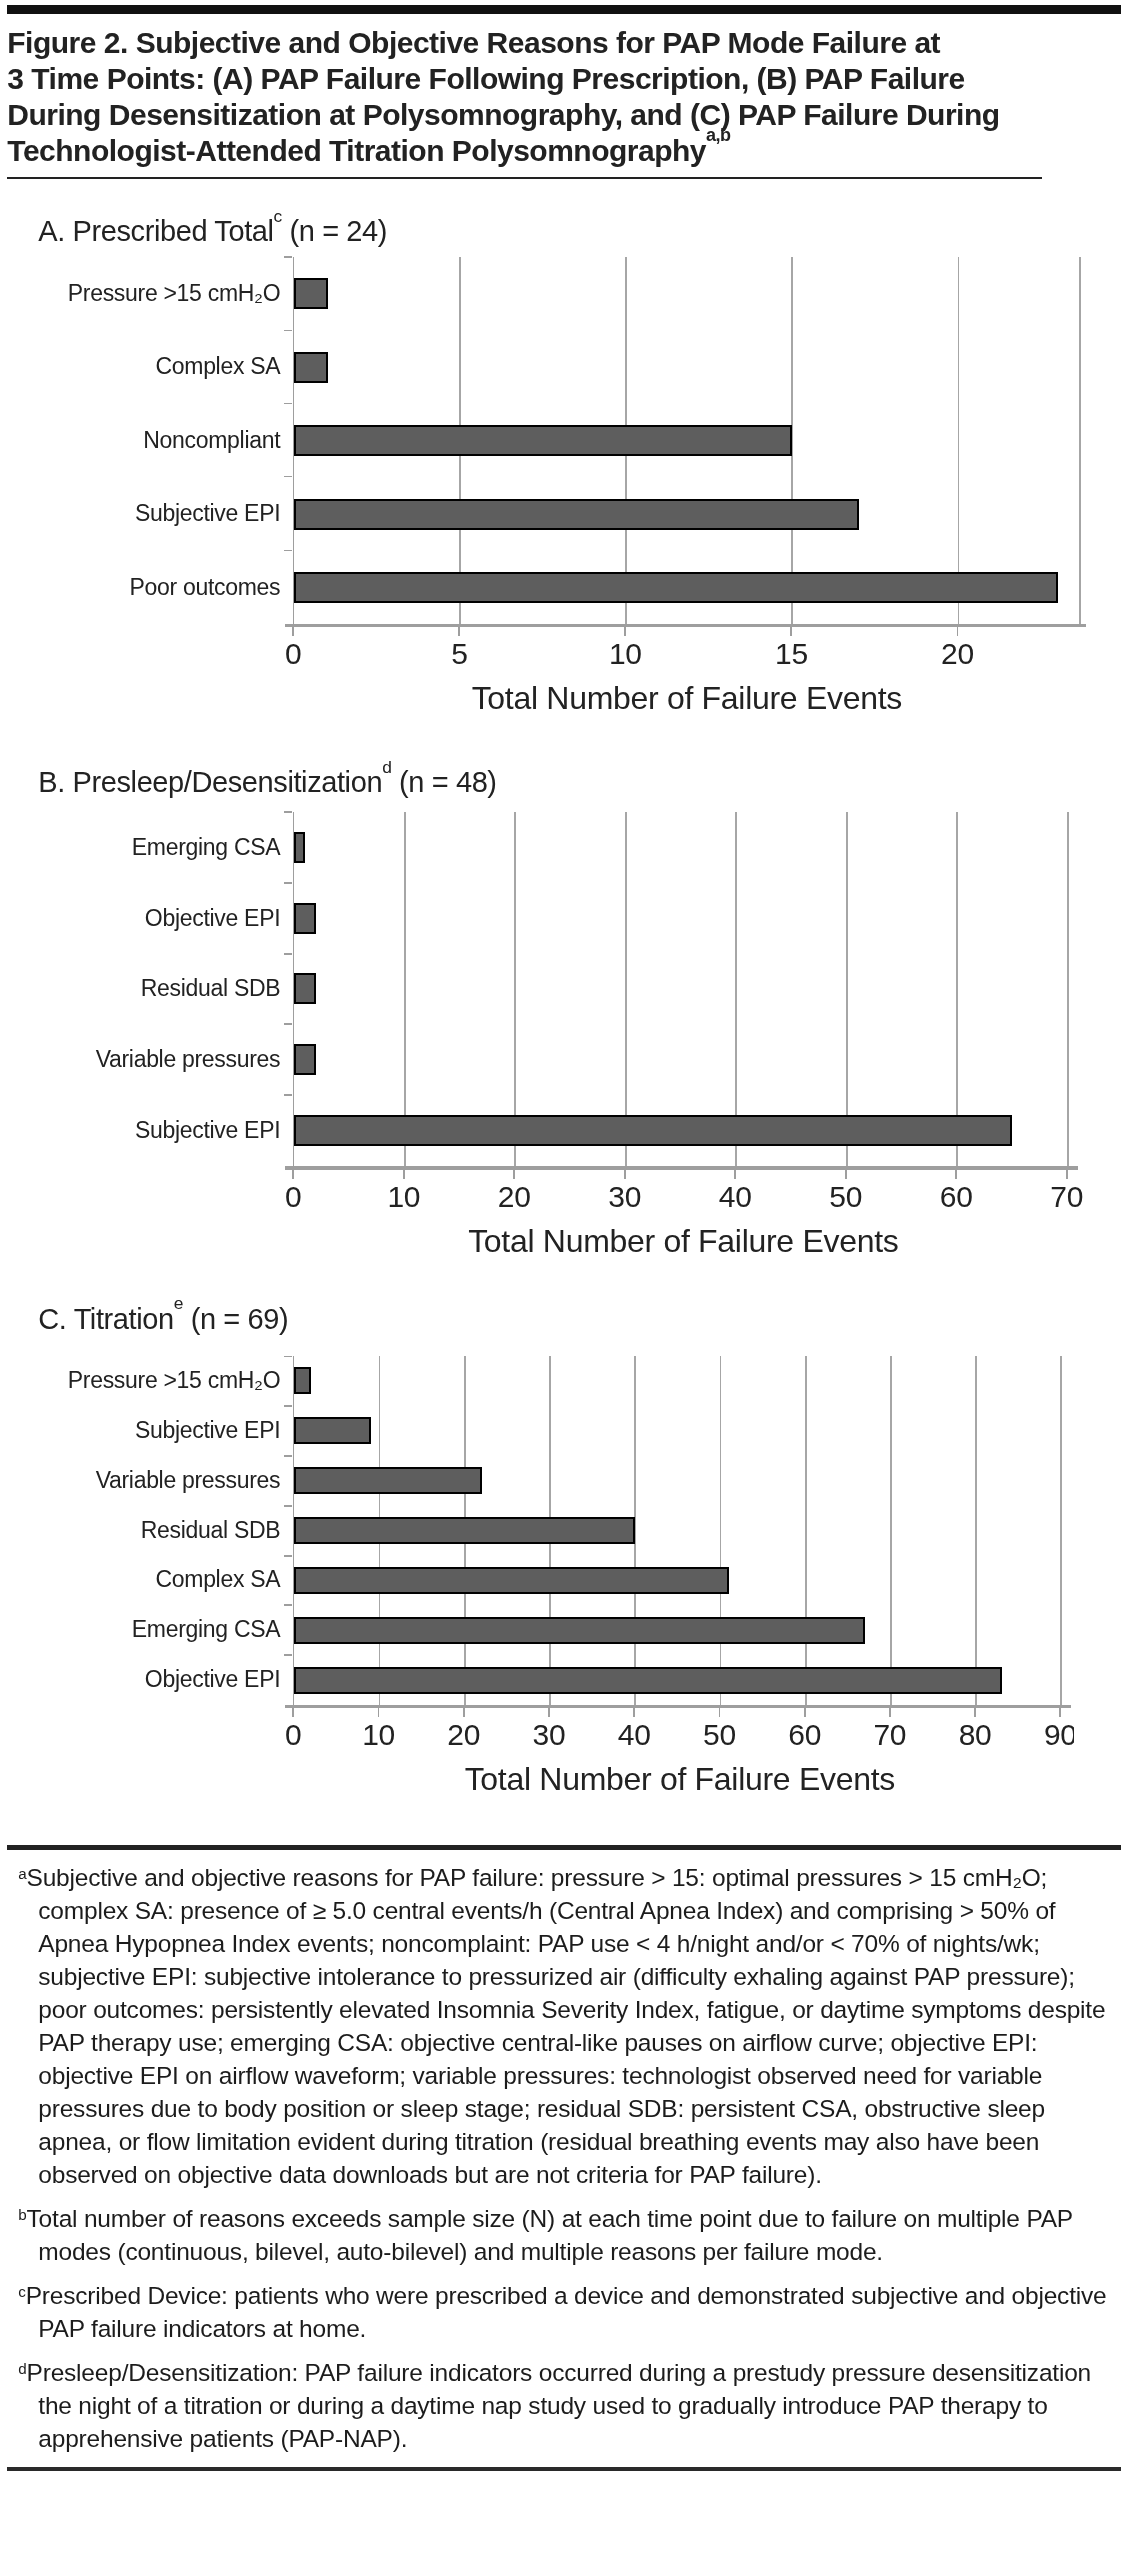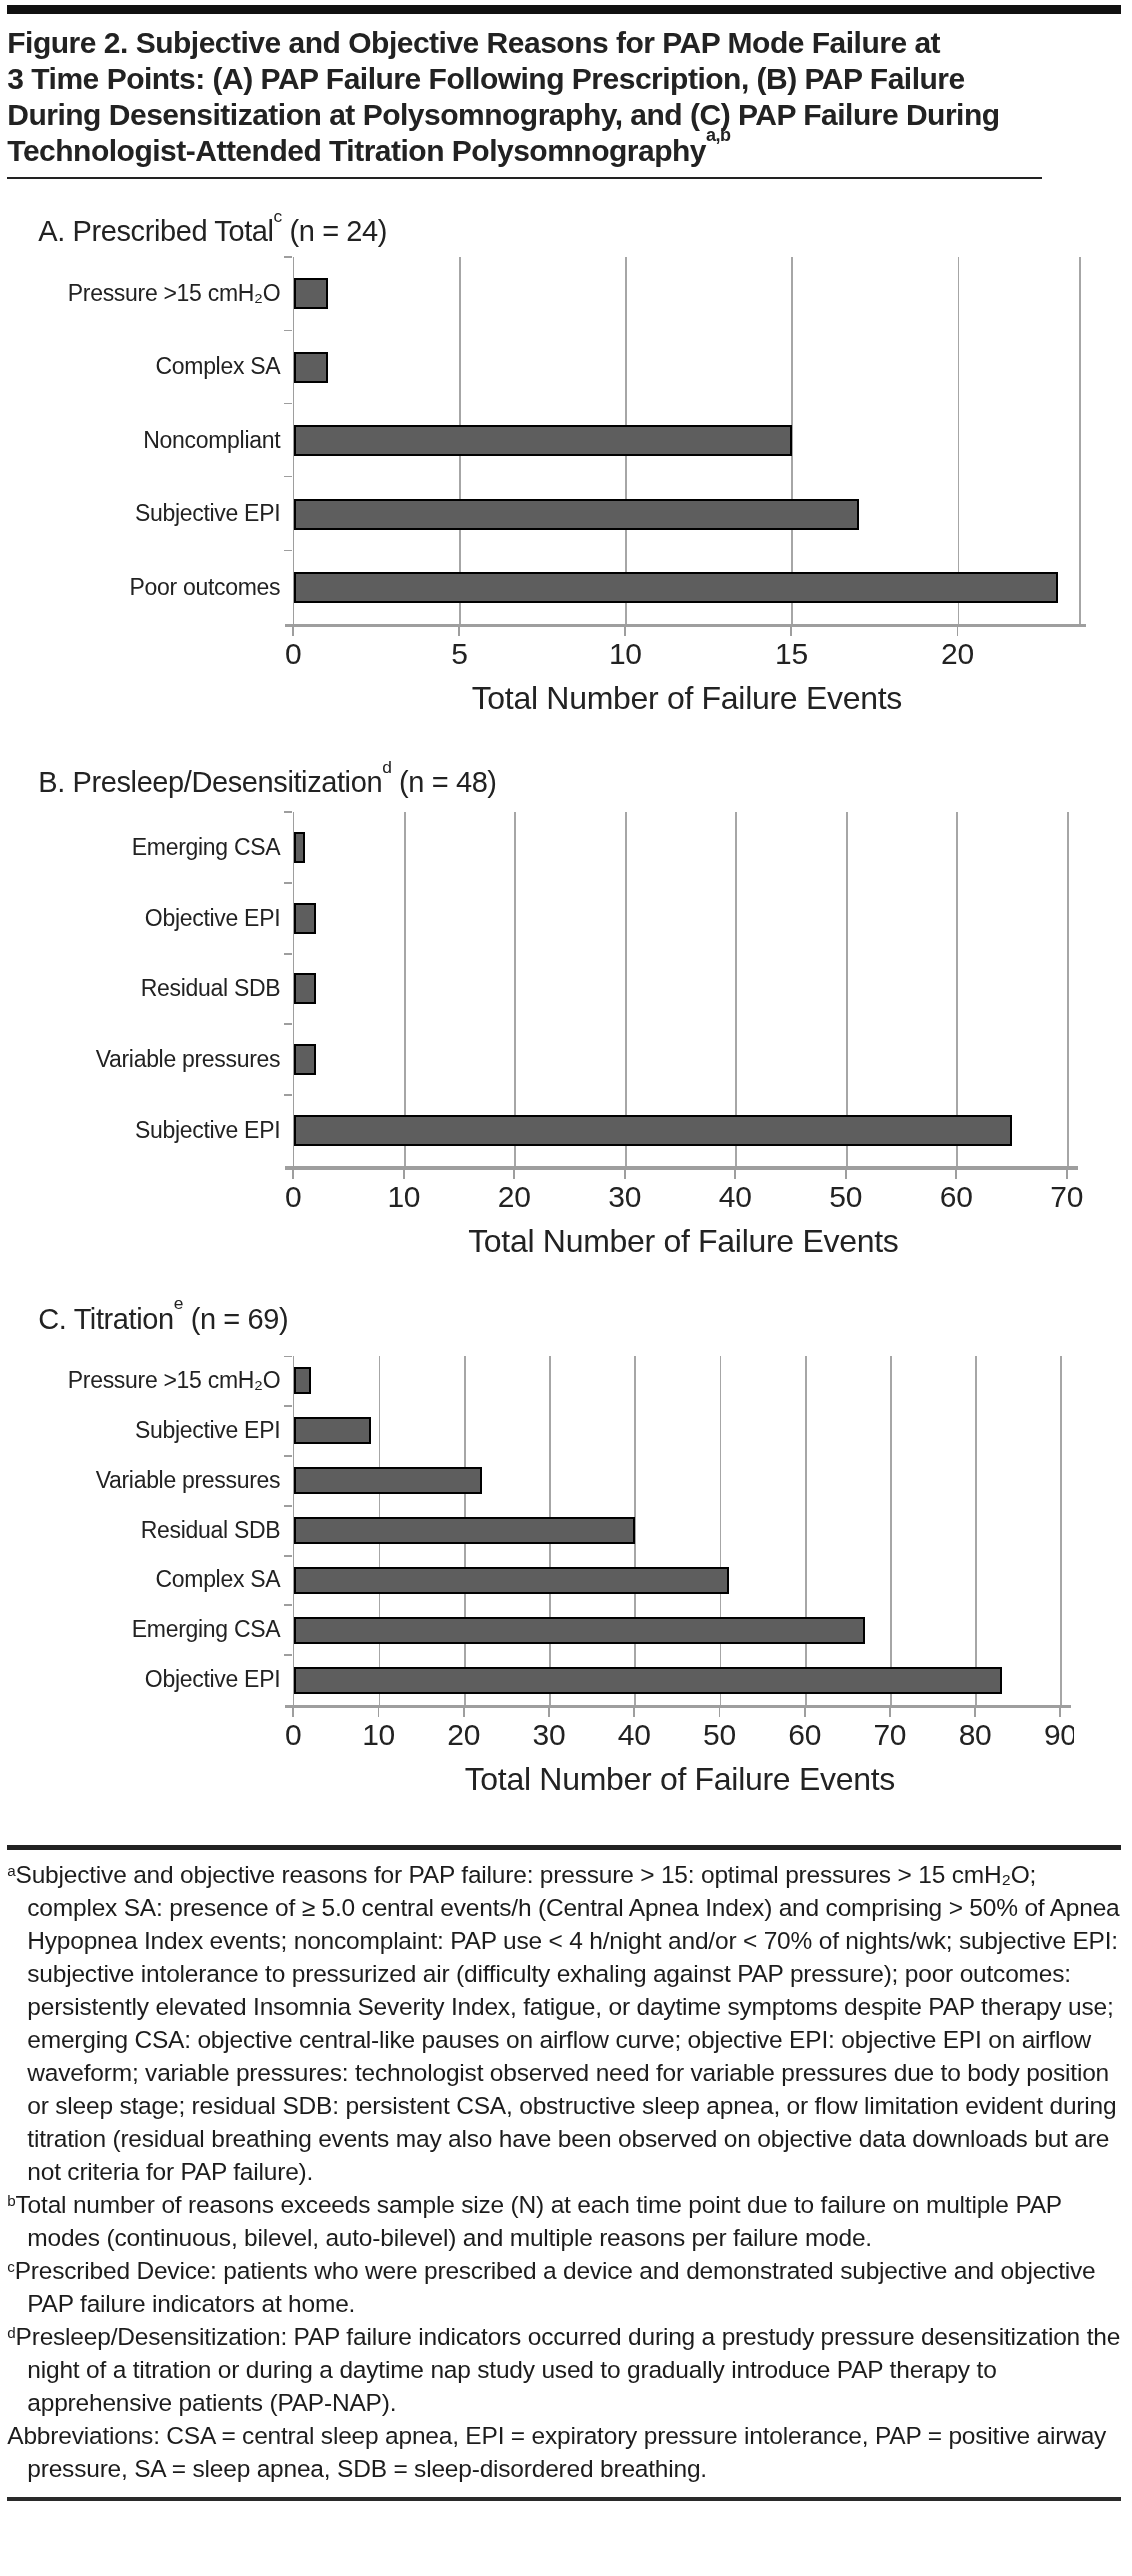--- a/index.html
+++ b/index.html
@@ -70,21 +70,21 @@
   }
   .x-title{
     font-size:32px;color:#222;letter-spacing:-0.3px;
     text-align:center;
     margin-top:12.7px;
     height:33px;
   }
   .fn-divider{height:4.5px;background:#222;margin-top:51px;}
   .footnotes{margin-top:8.2px;}
   .footnotes p{
-    margin:0;
+    margin:11px;
     font-size:24.5px;
     line-height:33px;
     letter-spacing:-0.2px;
     padding-left:20px;
     text-indent:-20px;
     color:#1c1c1c;
   }
   .fsup{font-size:62%;position:relative;top:-0.45em;line-height:0;}
   .rule-bottom{height:4.5px;background:#2a2a2a;margin-top:11.8px;margin-bottom:7.3px;}
 </style>
@@ -264,19 +264,18 @@
       </div>
   </div>
 
   <div class="fn-divider"></div>
 
   <div class="footnotes">
     <p><span class="fsup">a</span><span>Subjective and objective reasons for PAP failure: pressure &gt; 15: optimal pressures &gt; 15 cmH₂O; complex SA: presence of ≥ 5.0 central events/h (Central Apnea Index) and comprising &gt; 50% of Apnea Hypopnea Index events; noncomplaint: PAP use &lt; 4 h/night and/or &lt; 70% of nights/wk; subjective EPI: subjective intolerance to pressurized air (difficulty exhaling against PAP pressure); poor outcomes: persistently elevated Insomnia Severity Index, fatigue, or daytime symptoms despite PAP therapy use; emerging CSA: objective central-like pauses on airflow curve; objective EPI: objective EPI on airflow waveform; variable pressures: technologist observed need for variable pressures due to body position or sleep stage; residual SDB: persistent CSA, obstructive sleep apnea, or flow limitation evident during titration (residual breathing events may also have been observed on objective data downloads but are not criteria for PAP failure).</span></p>
     <p><span class="fsup">b</span><span>Total number of reasons exceeds sample size (N) at each time point due to failure on multiple PAP modes (continuous, bilevel, auto-bilevel) and multiple reasons per failure mode.</span></p>
     <p><span class="fsup">c</span><span>Prescribed Device: patients who were prescribed a device and demonstrated subjective and objective PAP failure indicators at home.</span></p>
     <p><span class="fsup">d</span><span>Presleep/Desensitization: PAP failure indicators occurred during a prestudy pressure desensitization the night of a titration or during a daytime nap study used to gradually introduce PAP therapy to apprehensive patients (PAP-NAP).</span></p>
-    <p><span class="fsup"></span><span>Abbreviations: CSA = central sleep apnea, EPI = expiratory pressure intolerance, PAP = positive airway pressure, SA = sleep apnea, SDB = sleep-disordered breathing.</span></p>
   </div>
 
   <div class="rule-bottom"></div>
 
 </div>
 
 
 </body></html>

